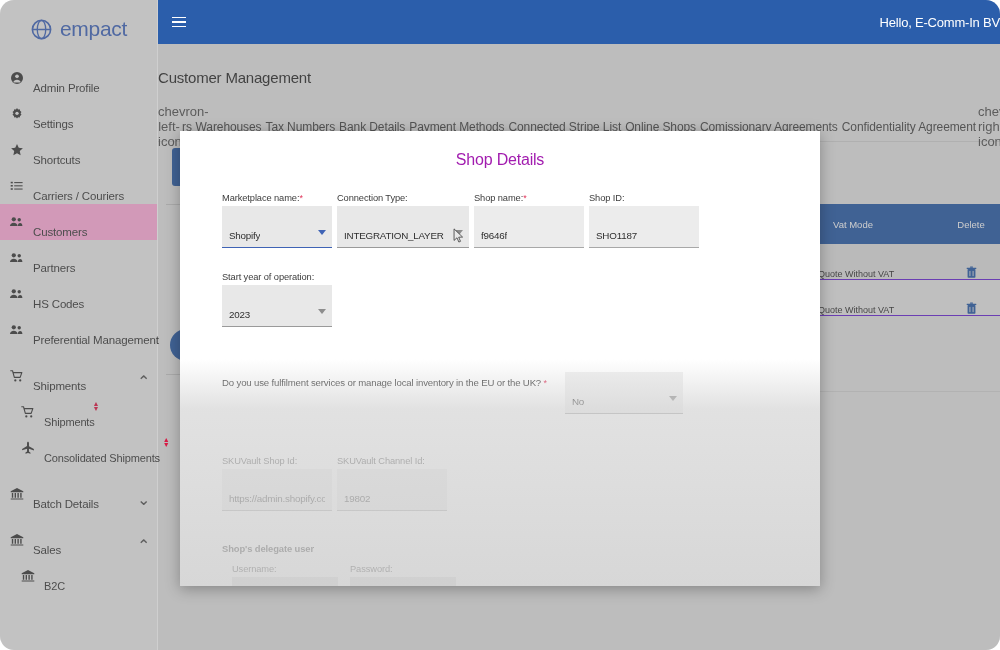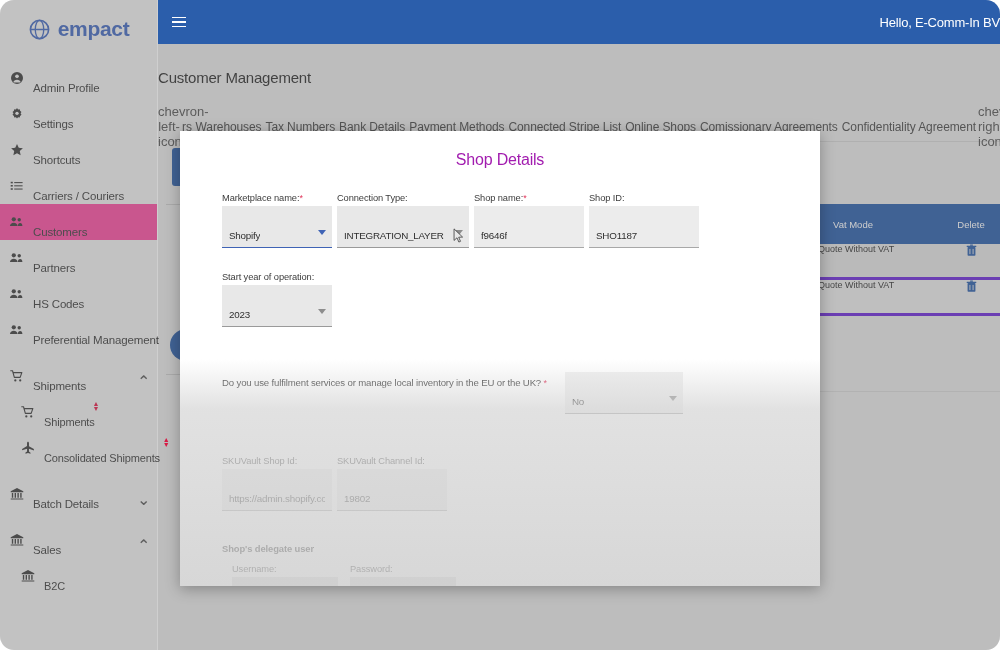--- a/index.html
+++ b/index.html
@@ -30,32 +30,32 @@
     background: rgba(120,120,120,0.30); pointer-events: none;
   }
   .logo-row {
     height: 52px; display: flex; align-items: center;
     justify-content: center; gap: 7px;
     padding-top: 6px;
   }
   .logo-globe { width: 23px; height: 23px; flex: 0 0 auto; }
   .logo-text {
     font-size: 21px; color: #3f63b5; letter-spacing: -0.3px;
-    font-weight: 700;
+    font-weight: 400;
   }
   .nav {
     margin-top: 8px;
   }
   .nav-item {
     display: flex; align-items: center;
     height: 36px; padding: 0 0 0 9px;
     gap: 9px; position: relative;
     cursor: pointer;
   }
-  .nav-item.active { background: #ec4899; }
+  .nav-item.active { background: #f9a8d4; }
   .nav-item .ico {
     width: 15px; height: 15px; flex: 0 0 15px;
     display: flex; align-items: center; justify-content: center;
     color: #333;
   }
   .nav-item .lbl {
     font-size: 11.5px; color: #3a3a3a; white-space: nowrap;
     letter-spacing: -0.15px;
     margin-top: 20px;
   }
@@ -147,22 +147,22 @@
   }
   .bgt-head {
     height: 40px; background: #2b5eab;
     display: flex; align-items: center;
     color: #fff; font-size: 9.5px;
   }
   .bgt-head .c1 { flex: 1; padding-left: 18px; }
   .bgt-head .c2 { width: 58px; text-align: center; }
   .bgt-row {
     height: 36px; background: #e4e4e4;
-    border-bottom: 3px solid #6d28d9;
-    display: flex; align-items: flex-start;
+    border-bottom: 1px solid #6d28d9;
+    display: flex; align-items: flex-end;
     font-size: 9px; color: #333;
   }
   .bgt-row.alt { background: #ececec; }
   .bgt-row .c1 { flex: 1; padding-left: 3px; }
   .bgt-row .c2 { width: 58px; display: flex; justify-content: center; }
   .trash {
     width: 11px; height: 13px; color: #2b5eab;
   }
   .bgt-blank {
     height: 75px; background: #e9e9e9;

